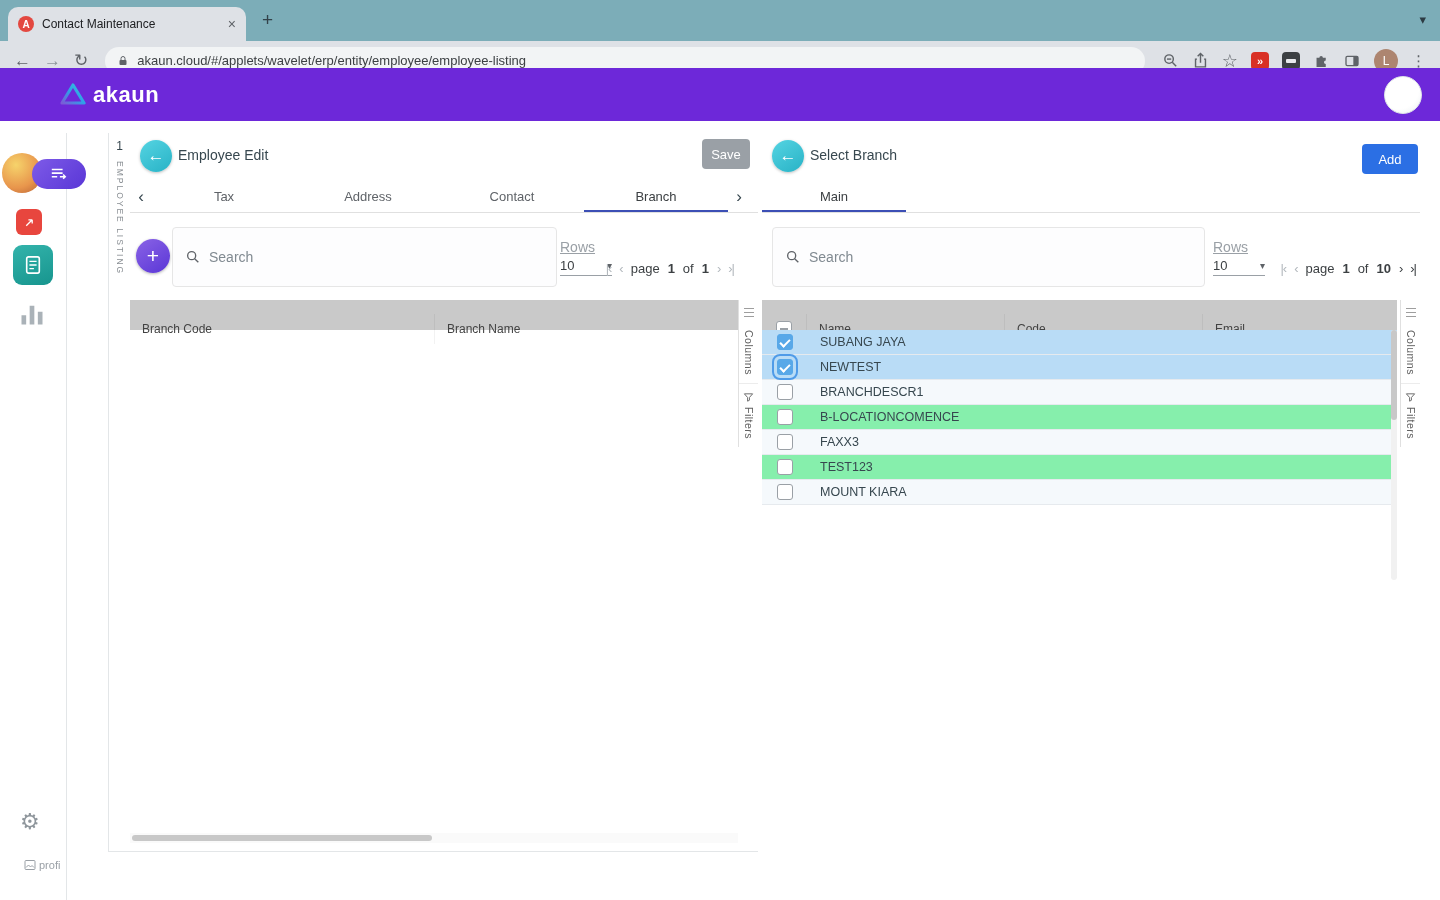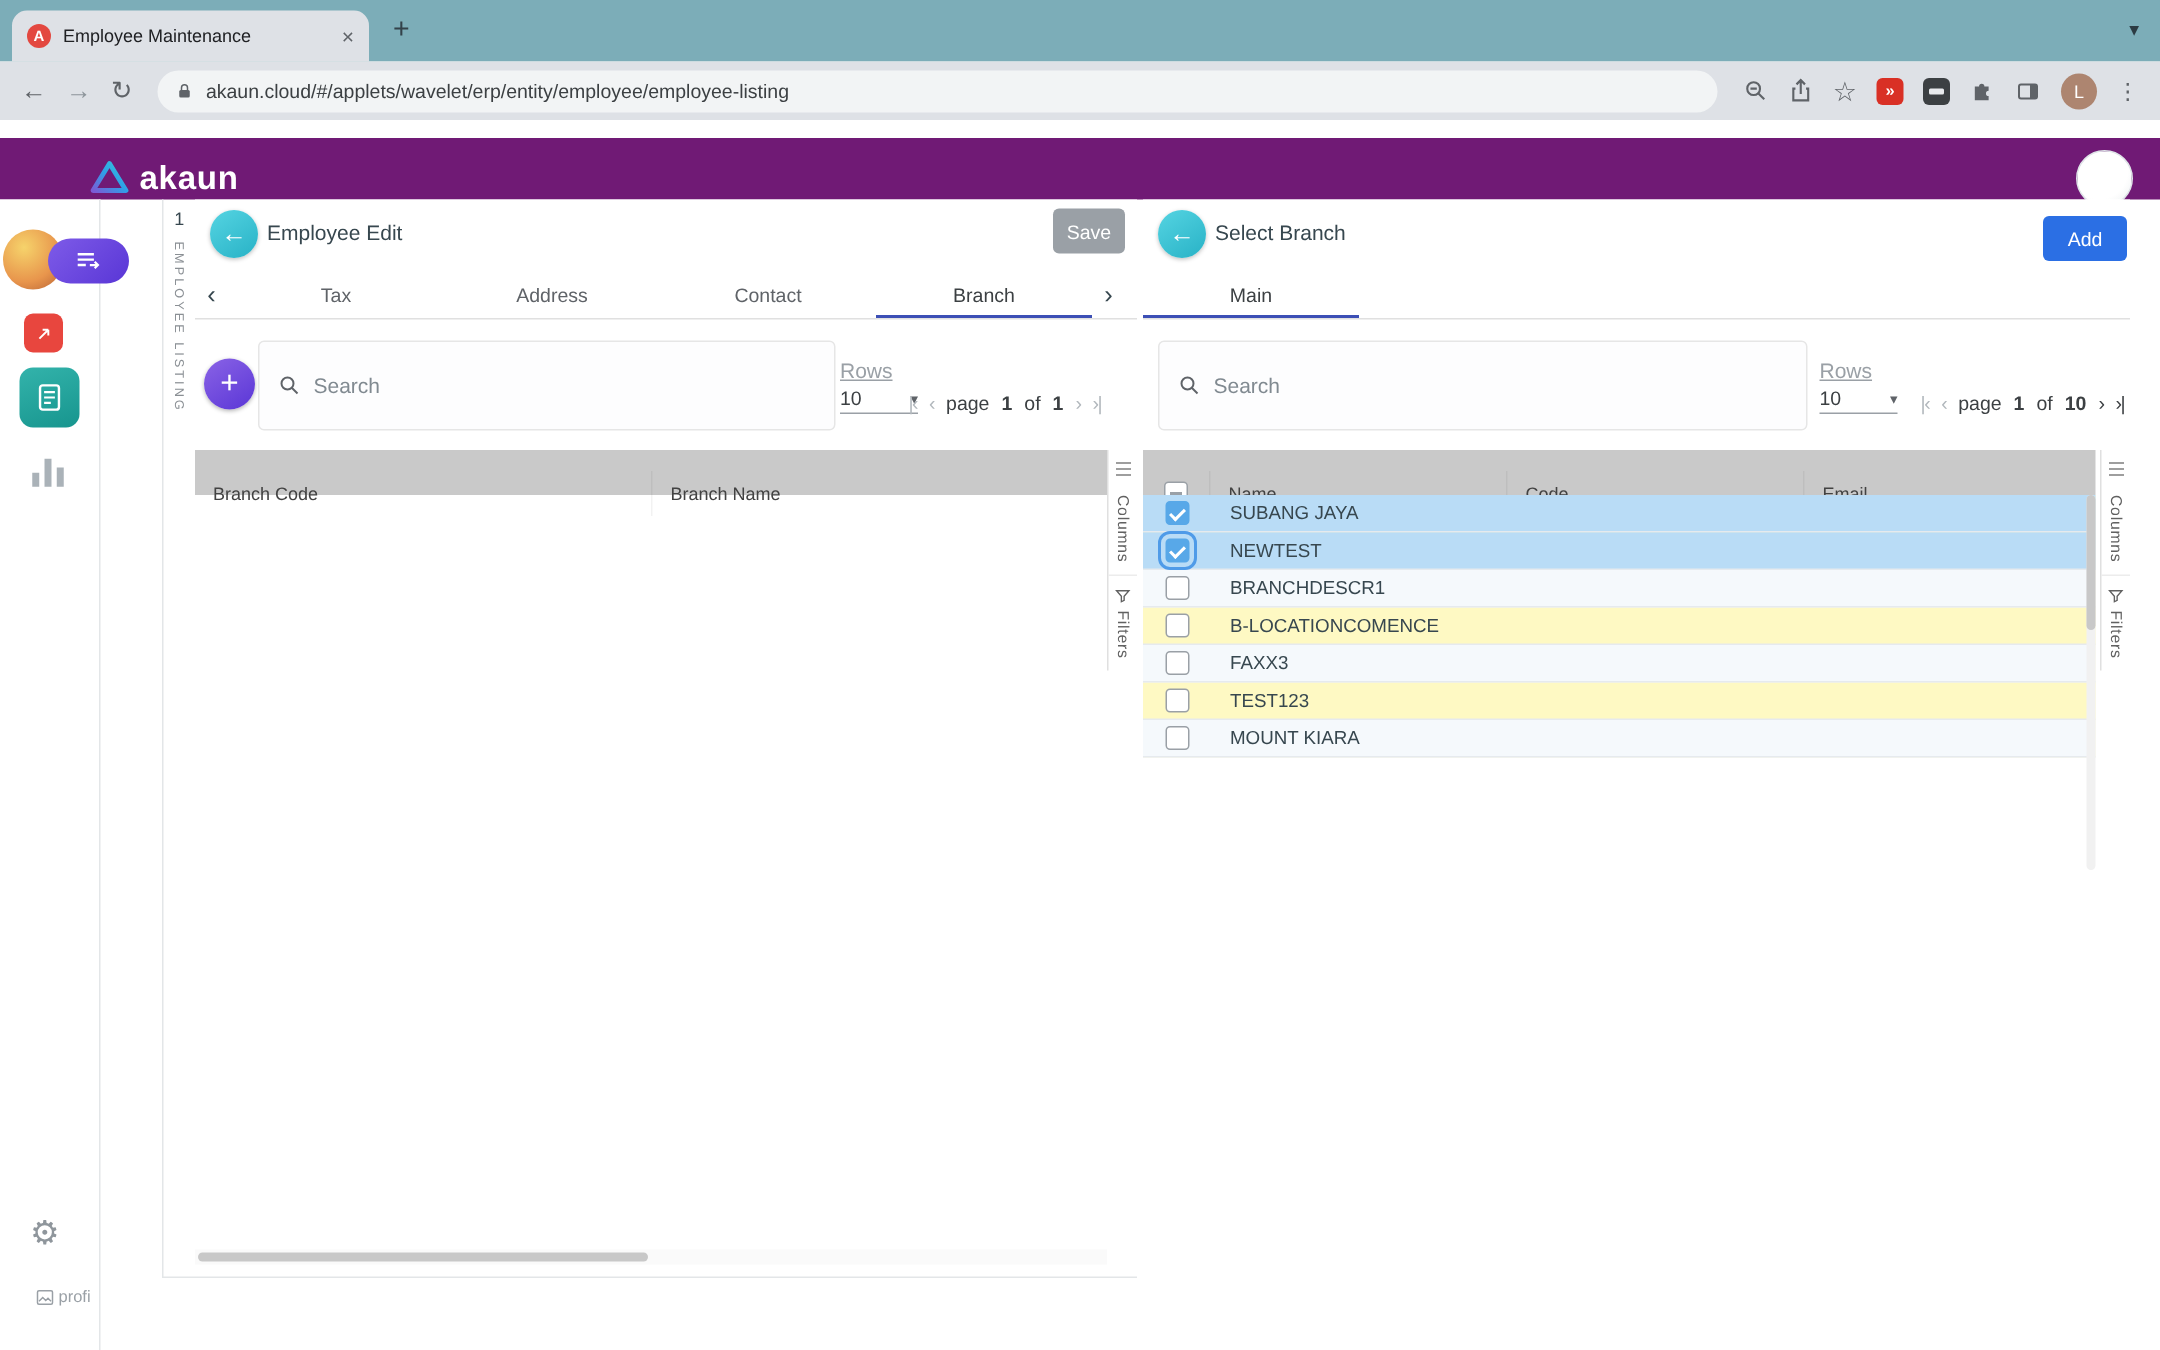--- a/index.html
+++ b/index.html
@@ -27,21 +27,21 @@
   .chromeicons { display:flex; align-items:center; gap:13px; }
   .extred { width:18px; height:18px; border-radius:4px; background:#d93025; color:#fff; font-size:11px;
             display:flex; align-items:center; justify-content:center; font-weight:bold; }
   .extdark { width:18px; height:18px; border-radius:4px; background:#3c4043; display:flex; align-items:center; justify-content:center; }
   .extdark i { display:block; width:10px; height:4px; background:#e8eaed; border-radius:1px; }
   .avatarL { width:24px; height:24px; border-radius:50%; background:#ad8570; color:#fff; font-size:12px;
              display:flex; align-items:center; justify-content:center; }
   .kebab { font-size:15px; color:#5f6368; }
 
   
-  .appbar { position:absolute; left:0; top:92px; width:1440px; height:53px; background:#701a75;
+  .appbar { position:absolute; left:0; top:68px; width:1440px; height:53px; background:#6d28d9;
             display:flex; align-items:center; padding:0 18px 0 60px; }
   .logo { display:flex; align-items:center; gap:7px; }
   .logo-text { color:#fff; font-size:22px; font-weight:bold; letter-spacing:.5px; }
   .topavatar { margin-left:auto; width:38px; height:38px; border-radius:50%;
                background:radial-gradient(circle at 40% 35%, #ffffff 60%, #e9edef); border:1px solid #dfe4e8; }
 
   
   .content { position:absolute; left:0; top:133px; width:1440px; height:767px; background:#fff; }
 
   .sidebar { position:absolute; left:0; top:0; width:67px; height:767px; border-right:1px solid #e3e6e8; background:#fff; }
@@ -101,21 +101,21 @@
 
   .pagin { position:absolute; top:128px; display:flex; align-items:center; gap:8px; font-size:13px; color:#3c4043; }
   .pg { cursor:pointer; letter-spacing:-1px; }
   .pg.dis { color:#b2b8bd; }
   .pg.en { color:#3c4043; }
   .pagin b { font-weight:bold; }
 
   .thead { position:absolute; top:167px; height:30px; background:#c9c9c9; display:flex; align-items:center; }
   .hcell { font-size:12px; color:#424242; font-weight:500; padding-left:12px; border-right:1px solid rgba(0,0,0,.05);
            height:100%; display:flex; align-items:center;margin-top:28px; }
-  .tbody { position:absolute; background:#fef9c3; }
+  .tbody { position:absolute; background:#86efac; }
   .emptytxt { position:absolute; top:435px; left:0; width:608px; text-align:center; font-size:12px; color:#546e7a; }
 
   .hscroll { position:absolute; top:700px; left:0; width:608px; height:10px; background:#fafafa; }
   .hthumb { position:absolute; left:2px; top:2px; width:300px; height:6px; background:#c8c8c8; border-radius:3px; }
   .vscroll { position:absolute; left:629px; top:197px; width:6px; height:250px; background:#f1f1f1; border-radius:3px; }
   .vthumb { position:absolute; left:0; top:0; width:6px; height:90px; background:#c8c8c8; border-radius:3px; }
 
   .sidetabs { position:absolute; top:167px; width:20px; border-left:1px solid #e0e0e0; }
   .panel-left  .sidetabs { right:0; }
   .panel-right .sidetabs { left:638px; }
@@ -141,21 +141,21 @@
 </head>
 <body>
 
 <div class="screen">
 
   <div class="tabstrip">
     <div class="btab">
       <span class="favicon">
           <span>A</span>
         </span>
-      <span class="btab-title">Employee Maintenance</span>
+      <span class="btab-title">Contact Maintenance</span>
       <span class="btab-close">×</span>
     </div>
     <span class="newtab">+</span>
     <span class="tabcaret">▾</span>
   </div>
 
   <div class="urlrow">
     <span class="navic">←</span>
     <span class="navic fwd">→</span>
     <span class="navic">↻</span>

